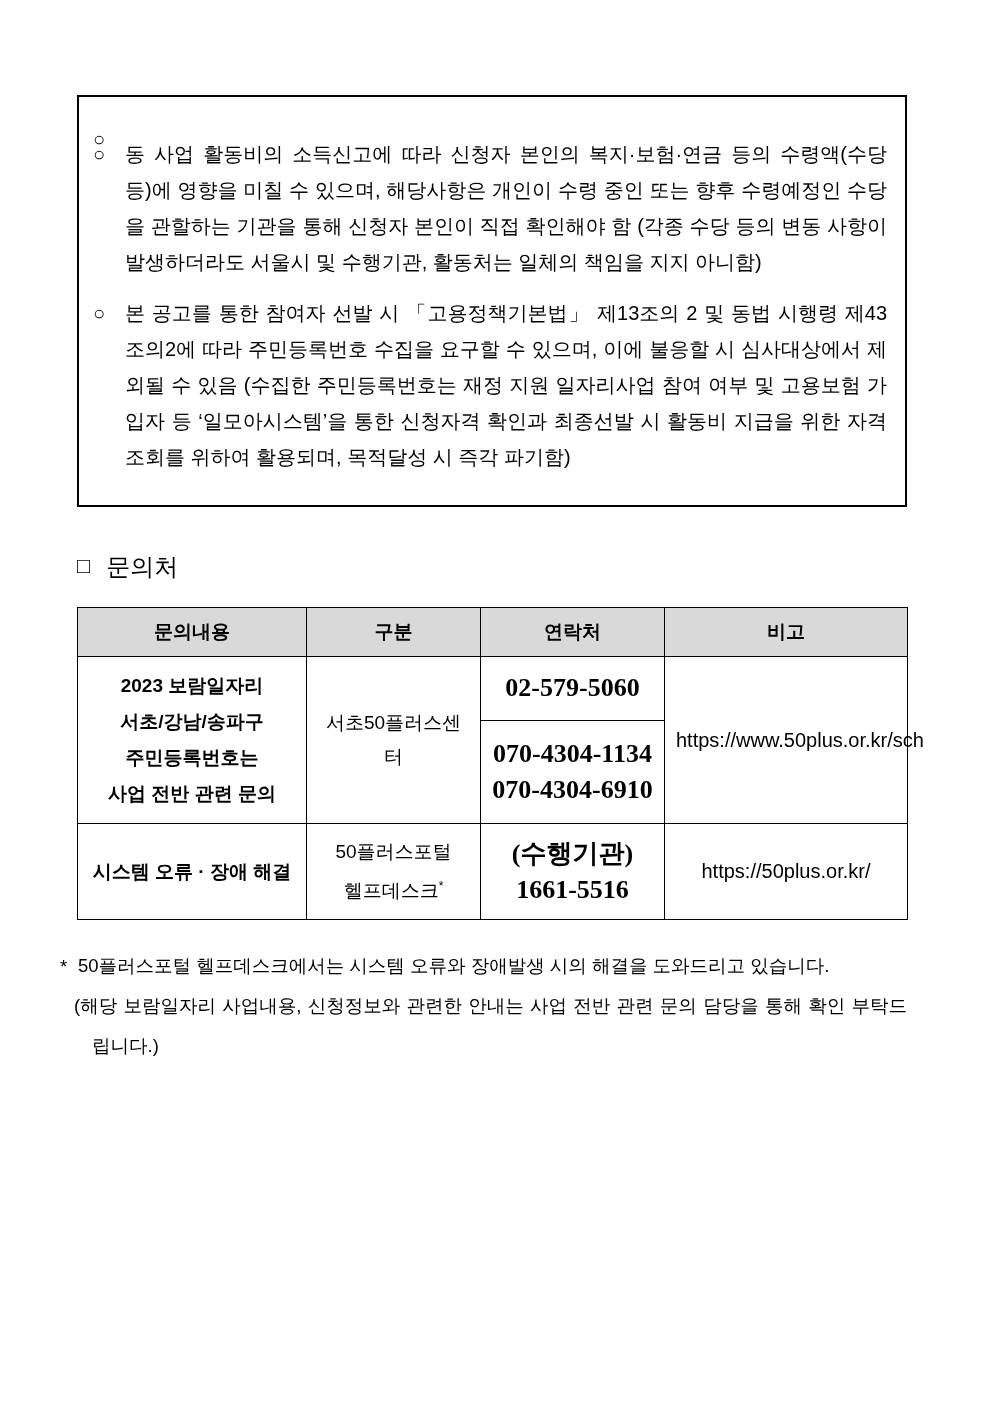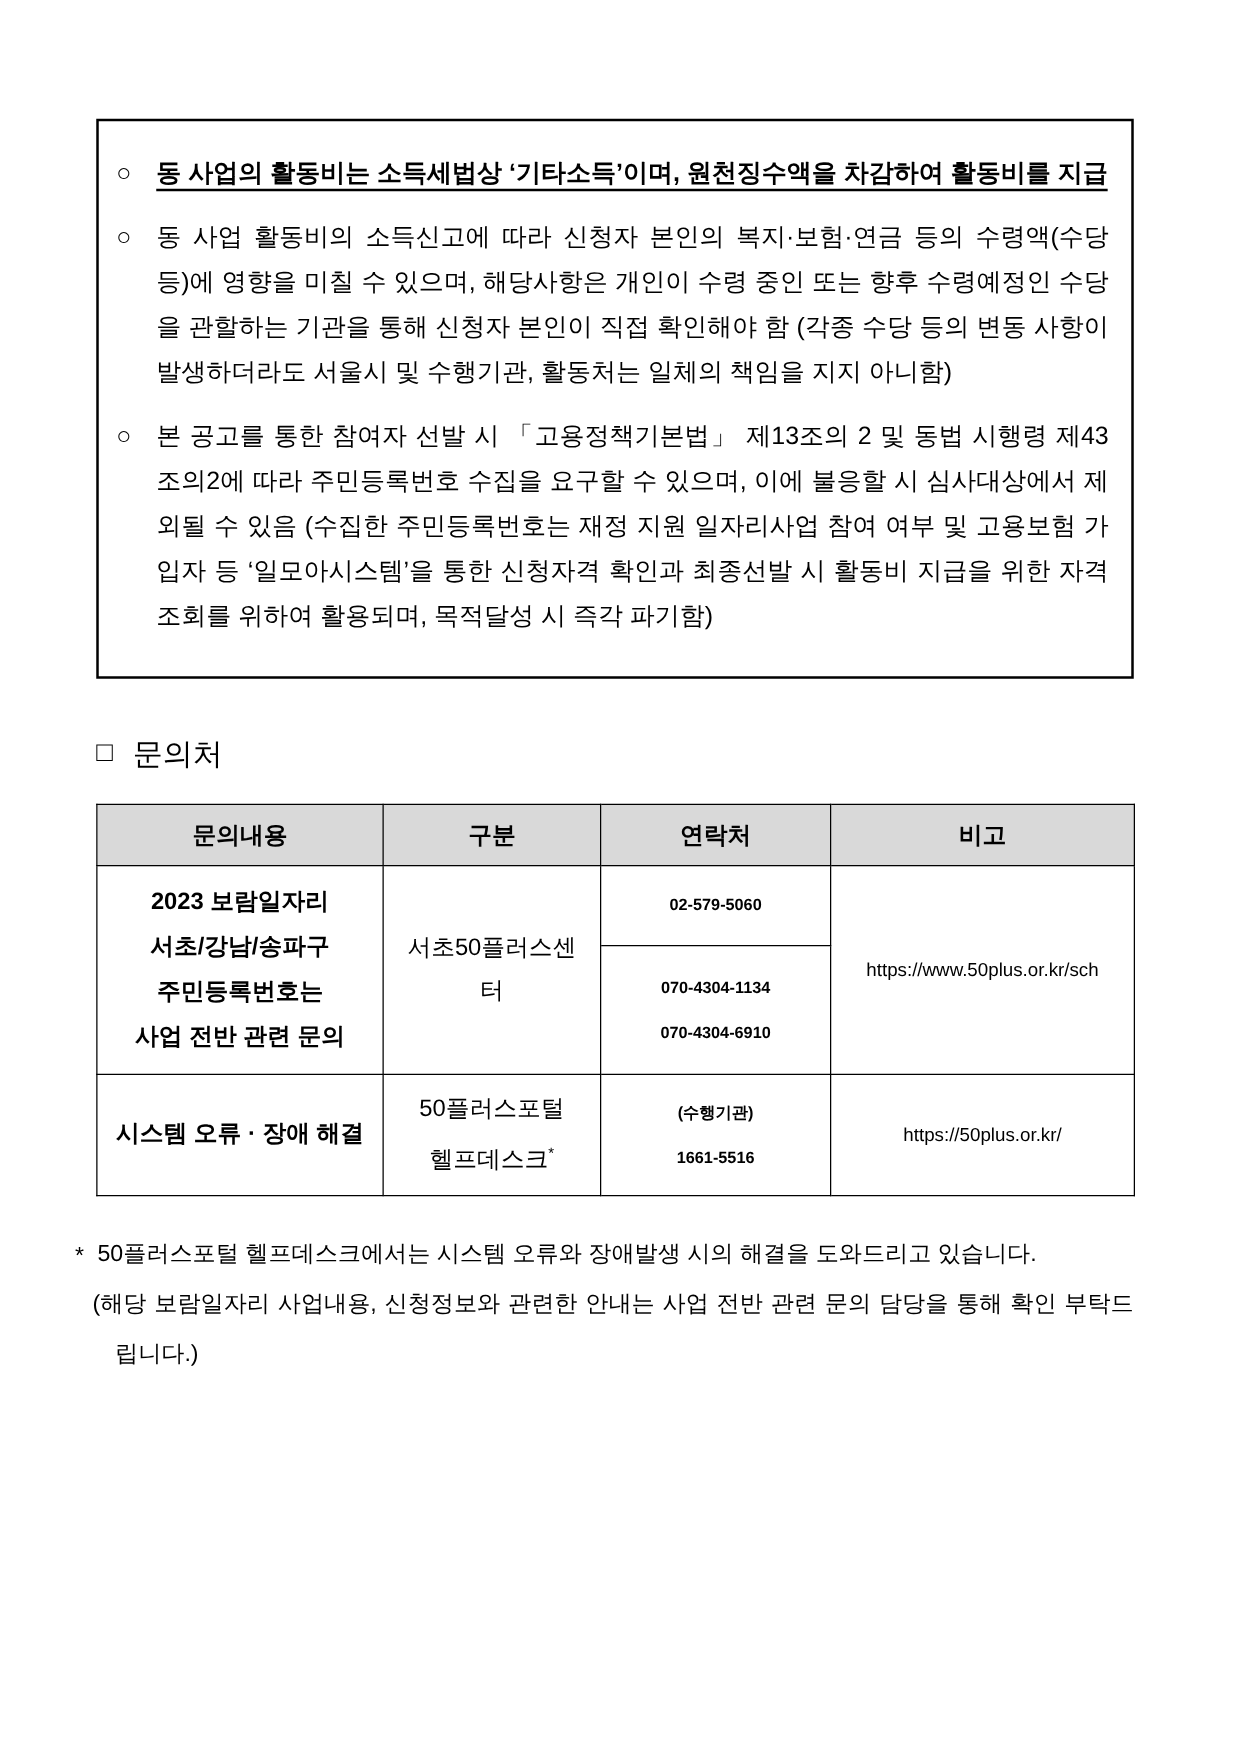--- a/index.html
+++ b/index.html
@@ -61,22 +61,22 @@
     background: #d9d9d9;
     font-size: 19px;
     font-weight: bold;
     height: 37px;
   }
   tr.r1a { height: 56px; }
   tr.r1b { height: 93px; }
   tr.r2  { height: 88px; }
   .cell-inquiry  { font-weight: bold; font-size: 19px; line-height: 36px; }
   .cell-category { font-size: 19px; line-height: 34px; }
-  .cell-phone    { font-size: 13px; font-weight: bold; line-height: 36px; }
-  .cell-url      { font-size: 15px; }
+  .cell-phone    { font-size: 26px; font-weight: bold; line-height: 36px; font-family: Liberation Serif, serif; }
+  .cell-url      { font-size: 20px; }
   .sup { vertical-align: super; font-size: 12px; }
 
   
   .footnote {
     margin: 26px 0 0 -19px;
     font-size: 18.5px;
     line-height: 40px;
     width: 849px;
   }
   .fn-p1 { position: relative; padding-left: 20px; white-space: nowrap; }
@@ -84,21 +84,20 @@
   .fn-p2 { padding-left: 34px; text-indent: -18px; text-align: justify; }
 </style>
 </head>
 <body>
 
 <div class="page">
 
   <div class="notice-box">
     <div class="bullet emph">
       <span class="marker">○</span>
-      <span class="btext">동 사업의 활동비는 소득세법상 ‘기타소득’이며, 원천징수액을 차감하여 활동비를 지급</span>
     </div>
     <div class="bullet">
       <span class="marker">○</span>
       <span class="btext">동 사업 활동비의 소득신고에 따라 신청자 본인의 복지·보험·연금 등의 수령액(수당 등)에 영향을 미칠 수 있으며, 해당사항은 개인이 수령 중인 또는 향후 수령예정인 수당을 관할하는 기관을 통해 신청자 본인이 직접 확인해야 함 (각종 수당 등의 변동 사항이 발생하더라도 서울시 및 수행기관, 활동처는 일체의 책임을 지지 아니함)</span>
     </div>
     <div class="bullet">
       <span class="marker">○</span>
       <span class="btext">본 공고를 통한 참여자 선발 시 「고용정책기본법」 제13조의 2 및 동법 시행령 제43조의2에 따라 주민등록번호 수집을 요구할 수 있으며, 이에 불응할 시 심사대상에서 제외될 수 있음 (수집한 주민등록번호는 재정 지원 일자리사업 참여 여부 및 고용보험 가입자 등 ‘일모아시스템’을 통한 신청자격 확인과 최종선발 시 활동비 지급을 위한 자격조회를 위하여 활용되며, 목적달성 시 즉각 파기함)</span>
     </div>
   </div>

